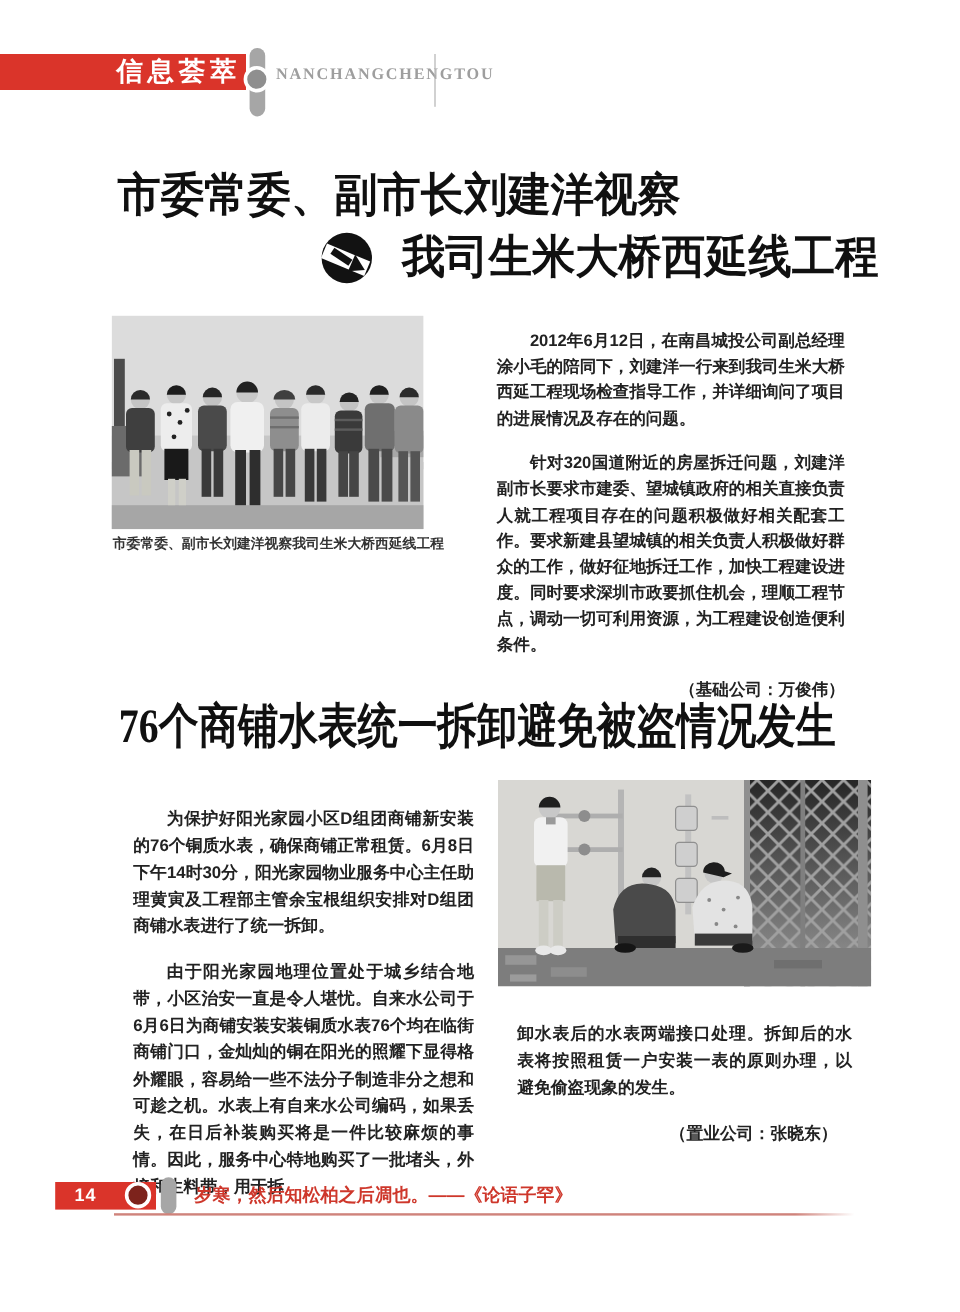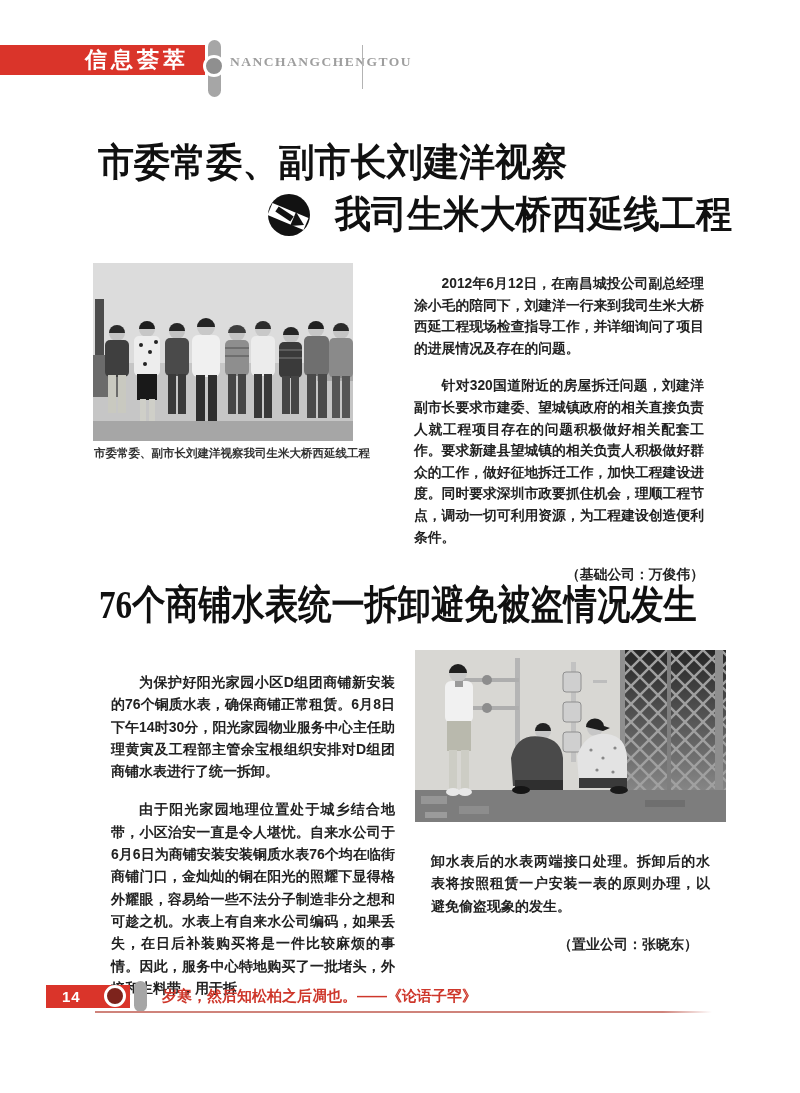--- a/index.html
+++ b/index.html
@@ -2,21 +2,21 @@
 <html><head>
 <meta charset="utf-8">
 <style>
   html,body{margin:0;padding:0;background:#fff;}
   .page{position:relative;width:800px;height:1093px;background:#ffffff;overflow:hidden;
         font-family:"Liberation Sans","DejaVu Sans",sans-serif;}
 
   
   .banner{position:absolute;left:0;top:45px;width:205px;height:30px;background:#da342a;
           color:#fff;font-weight:bold;font-size:22px;line-height:30px;text-align:right;
-          padding-right:16px;box-sizing:border-box;letter-spacing:4px;}
+          padding-right:4px;box-sizing:border-box;letter-spacing:4px;}
   .capsule{position:absolute;left:208px;top:40px;width:13px;height:57px;border-radius:7px;background:#a6a6a6;}
   .capsule-dot{position:absolute;left:203px;top:55px;width:16px;height:16px;border-radius:50%;
                background:#8f8f8f;border:3px solid #fff;}
   .masthead{position:absolute;left:230px;top:54px;font-family:"Liberation Serif","DejaVu Serif",serif;
             font-size:13.5px;color:#9e9e9e;letter-spacing:1.5px;font-weight:bold;}
   .mast-rule{position:absolute;left:362px;top:45px;width:1px;height:44px;background:#b3b3b3;}
 
   
   .hl{font-family:"Liberation Serif","DejaVu Serif",serif;font-weight:bold;color:#101010;
       white-space:nowrap;transform-origin:left center;}

